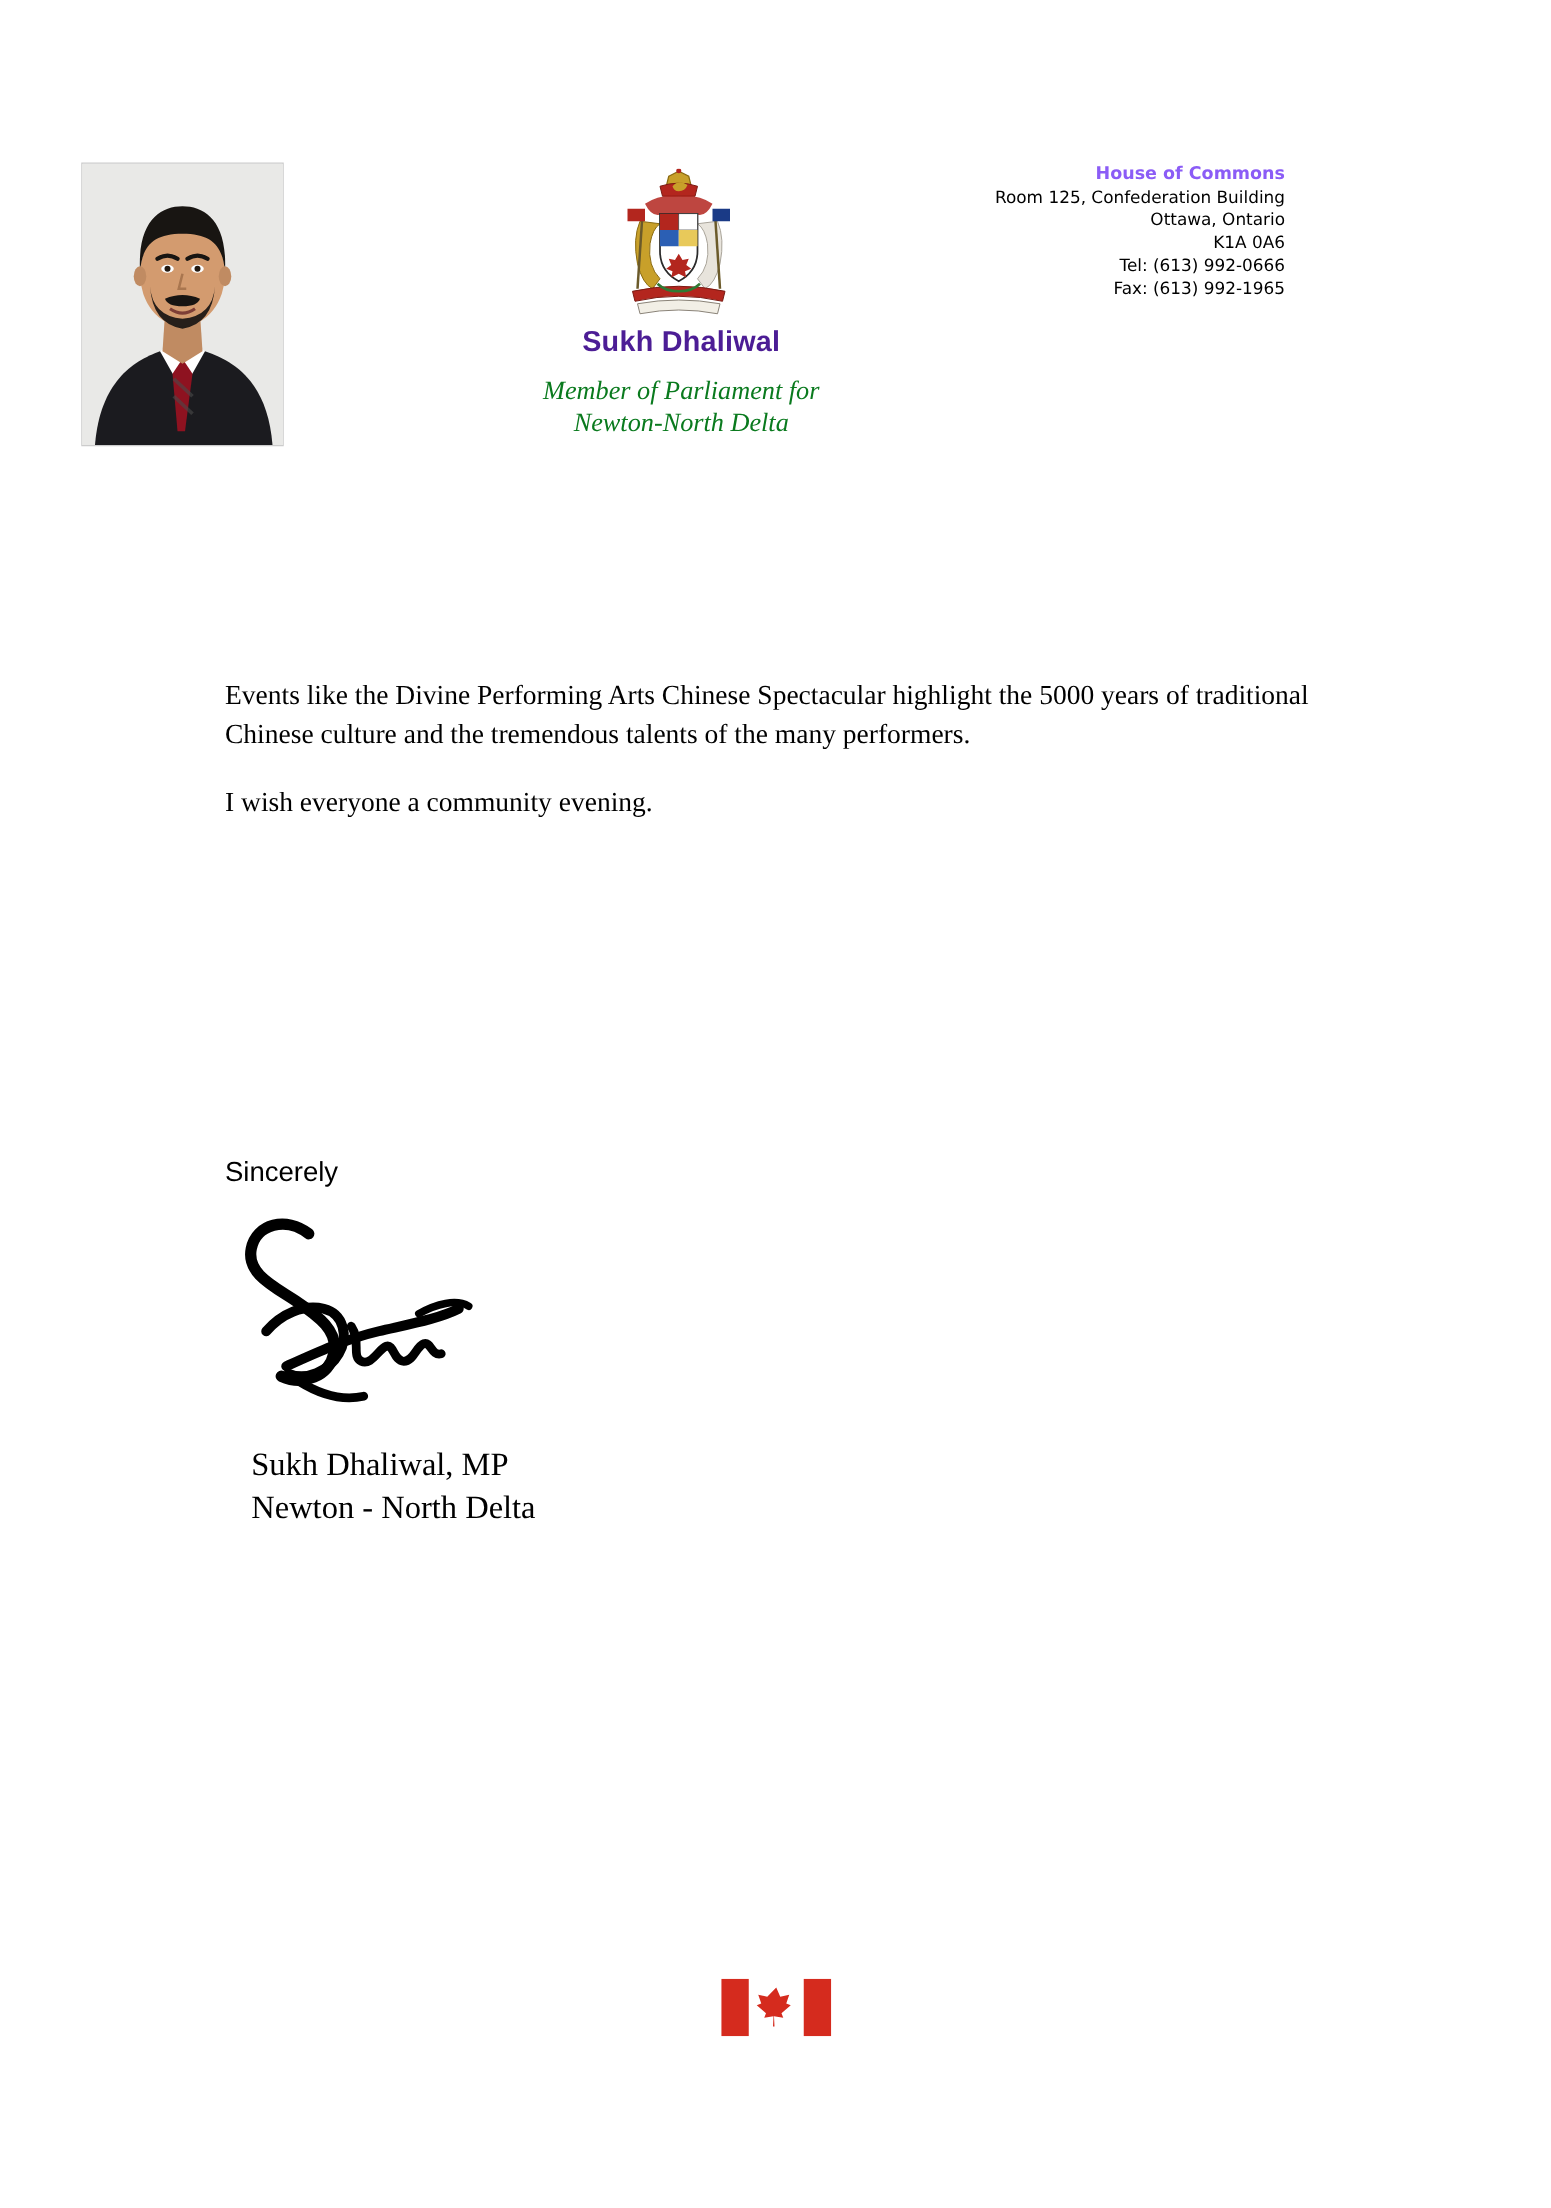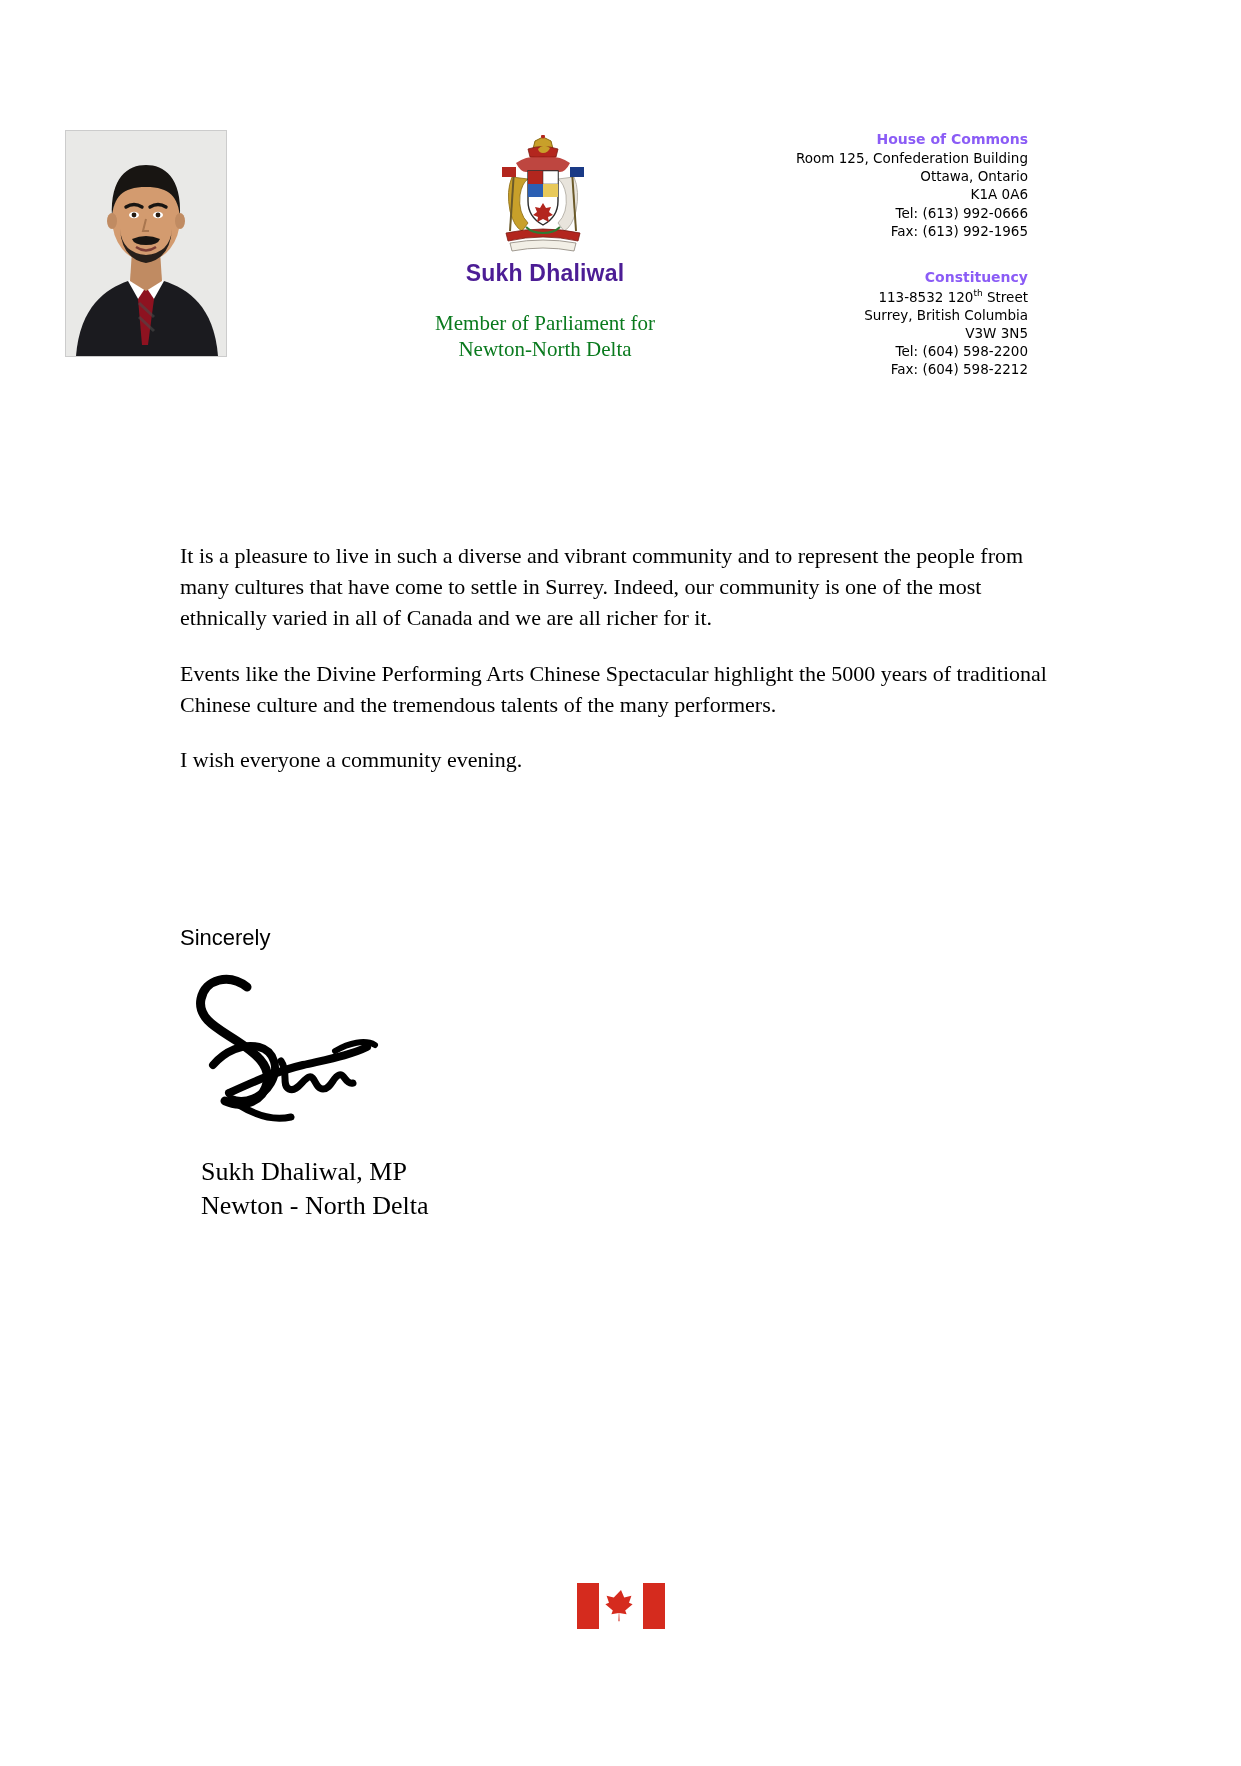--- a/index.html
+++ b/index.html
@@ -54,25 +54,26 @@
     text-align: center;
   }
   .mp-name {
     font-family: "Liberation Sans", sans-serif;
     font-weight: bold;
     font-size: 23px;
     color: #4c1d95;
     letter-spacing: 0.2px;
   }
   .mp-title {
-    margin-top: 23px;
+    margin-top: 12px;
     font-family: "Liberation Serif", serif;
     font-size: 21px;
     color: #0a7a1e;
     line-height: 1.25;
+    font-style: italic;
   }
 
   .address-col {
     position: absolute;
     right: 213px;
     top: 0px;
     width: 330px;
     text-align: right;
     font-family: "DejaVu Sans", sans-serif;
     font-size: 13.5px;
@@ -234,34 +235,25 @@
 
     <div class="addr-group">
       <div class="addr-head addr-line">House of Commons</div>
       <div class="addr-line">Room 125, Confederation Building</div>
       <div class="addr-line">Ottawa, Ontario</div>
       <div class="addr-line">K1A 0A6</div>
       <div class="addr-line">Tel: (613) 992-0666</div>
       <div class="addr-line">Fax: (613) 992-1965</div>
     </div>
 
-    <div class="addr-group">
-      <div class="addr-head addr-line">Constituency</div>
-      <div class="addr-line"><span>113-8532 120</span><sup>th</sup><span> Street</span></div>
-      <div class="addr-line">Surrey, British Columbia</div>
-      <div class="addr-line">V3W 3N5</div>
-      <div class="addr-line">Tel: (604) 598-2200</div>
-      <div class="addr-line">Fax: (604) 598-2212</div>
-    </div>
 
   </div>
 </div>
 
 <div class="letter-body">
-  <p>It is a pleasure to live in such a diverse and vibrant community and to represent the people from many cultures that have come to settle in Surrey. Indeed, our community is one of the most ethnically varied in all of Canada and we are all richer for it.</p>
   <p>Events like the Divine Performing Arts Chinese Spectacular highlight the 5000 years of traditional Chinese culture and the tremendous talents of the many performers.</p>
   <p>I wish everyone a community evening.</p>
 </div>
 
 <div class="closing">Sincerely</div>
 
 <div class="signature">
   <svg width="230" height="185" viewBox="0 0 230 185" xmlns="http://www.w3.org/2000/svg">
     <g fill="none" stroke="#000000" stroke-linecap="round" stroke-linejoin="round">
       <path d="M62 22 C44 8 20 14 16 34 C12 54 34 64 52 76 C70 88 86 100 82 118 C78 136 58 144 40 136" stroke-width="9"></path>

